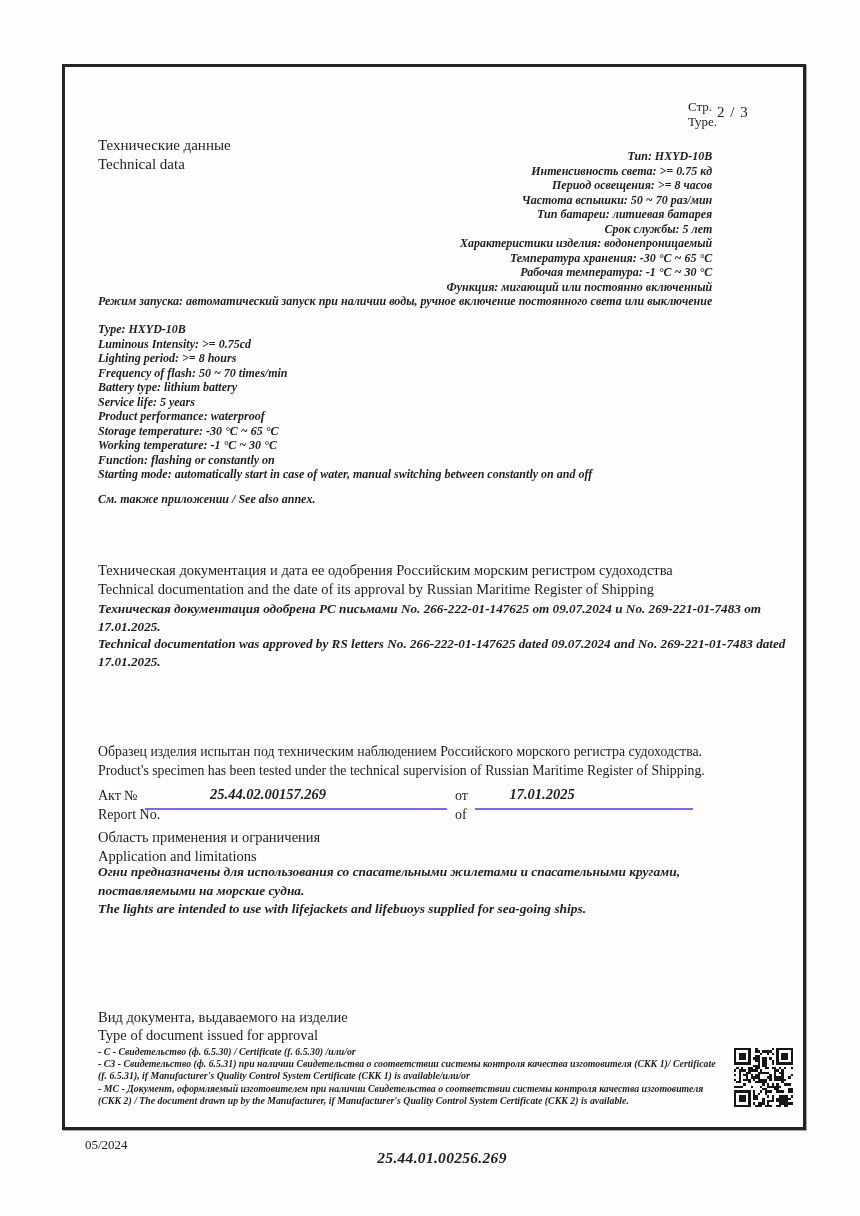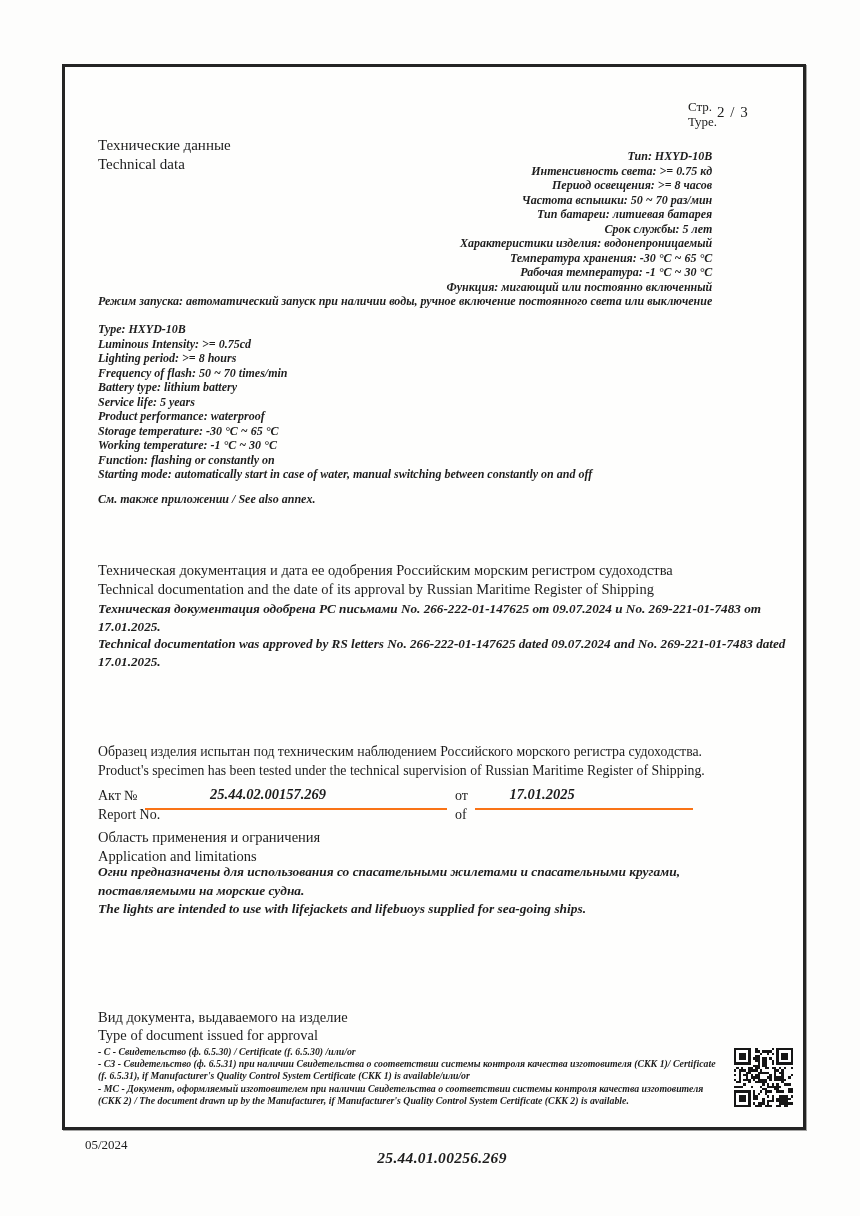--- a/index.html
+++ b/index.html
@@ -28,21 +28,21 @@
   .bi{font-style:italic;font-weight:bold;}
   .specs{left:98px;font-size:12px;line-height:14.5px;font-style:italic;font-weight:bold;}
   .specs-ru{top:149px;text-align:right;}
   .specs-en{top:322px;}
   .annex{left:98px;top:492px;font-size:12px;}
   .doc-head{left:98px;top:561px;}
   .approval{left:98px;top:600px;width:700px;font-size:13.2px;line-height:17.6px;}
   .testing{left:98px;top:742px;font-size:13.8px;line-height:19px;}
   .report-labels{left:98px;top:786px;font-size:14px;line-height:19px;}
   .date-labels{left:455px;top:786px;font-size:14px;line-height:19px;}
-  .fill-line{top:786px;height:22px;border-bottom:2px solid #f97316;text-align:center;
+  .fill-line{top:786px;height:22px;border-bottom:2px solid #8b5cf6;text-align:center;
              font-size:14.5px;}
   .line1{left:145px;width:302px;padding-right:0;}
   .line1 .val{position:relative;right:28px;}
   .line2{left:475px;width:218px;}
   .line2 .val{position:relative;right:42px;}
   .app-head{left:98px;top:828px;}
   .app-text{left:98px;top:863px;width:658px;font-size:13.4px;line-height:18.6px;}
   .doctype-head{left:98px;top:1008px;font-size:14.5px;line-height:18px;}
   .doctype-items{left:98px;top:1046px;width:624px;font-size:9.8px;line-height:12.2px;}
   .qr{left:734px;top:1048px;width:59px;height:59px;}

